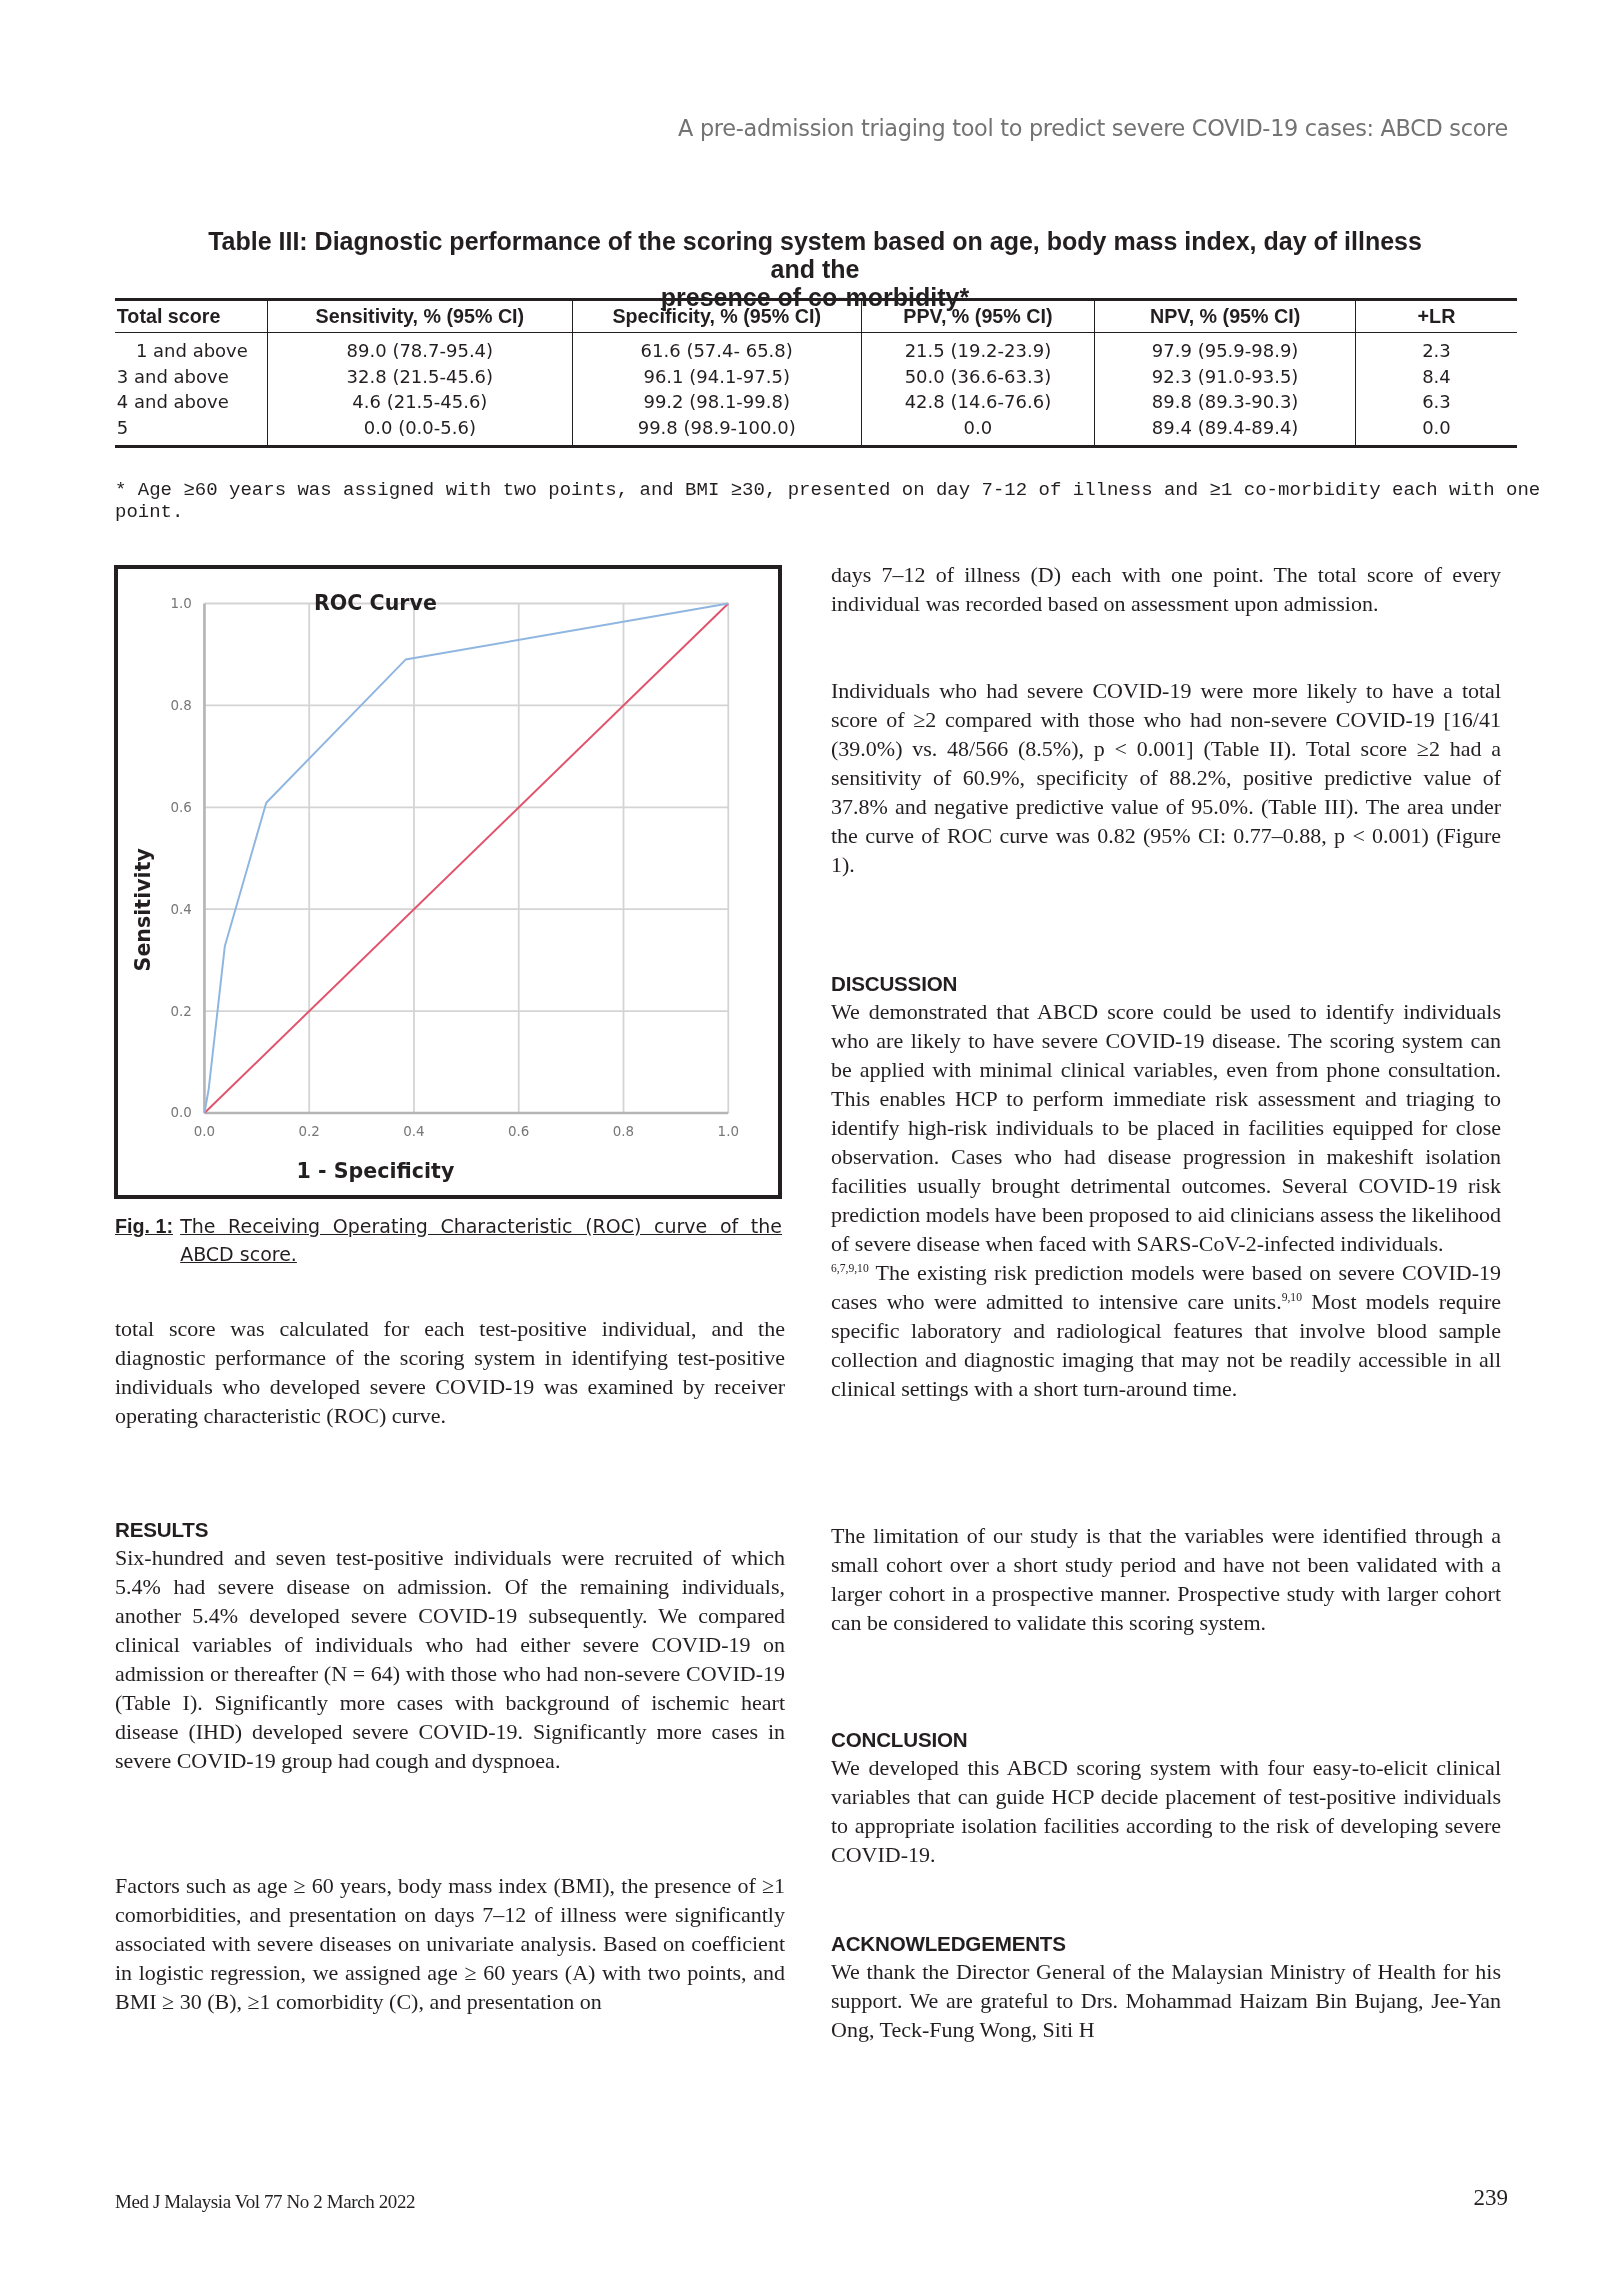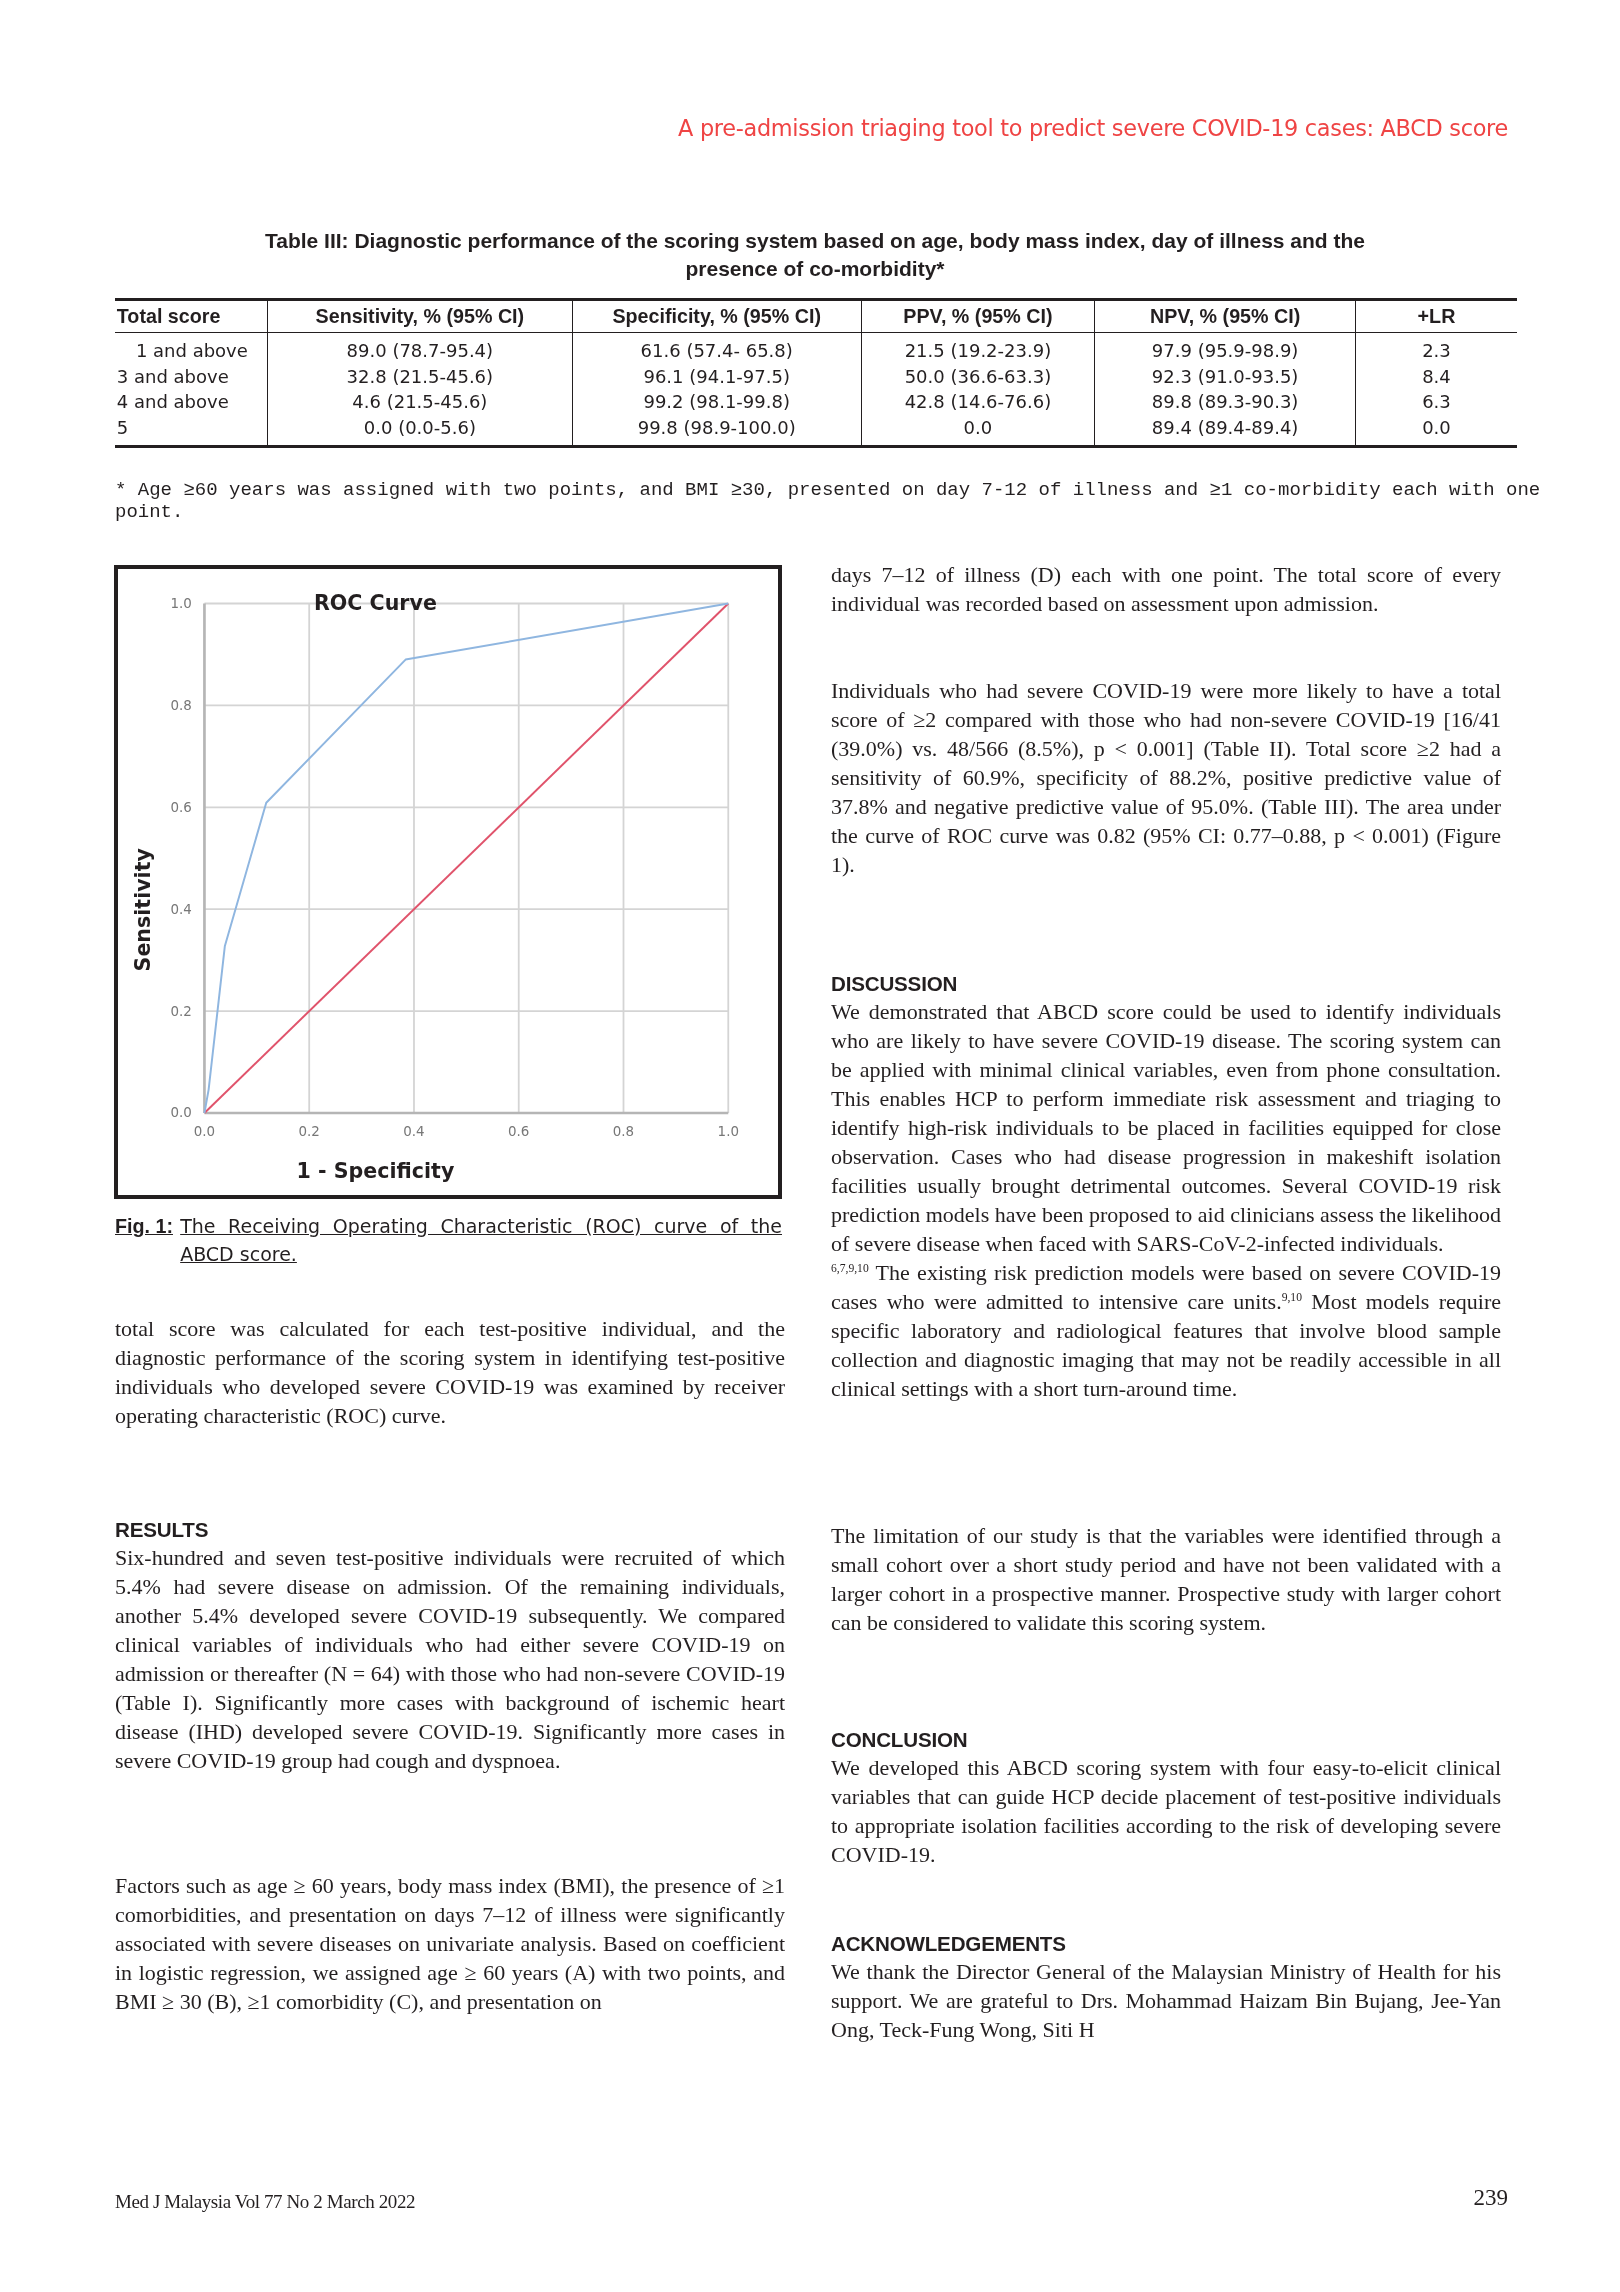--- a/index.html
+++ b/index.html
@@ -1,27 +1,27 @@
 <!DOCTYPE html>
 <html style="font-size:14.3px"><head>
 <meta charset="utf-8">
 <style>
   * { box-sizing: border-box; margin: 0; padding: 0; }
   html, body { width: 1620px; height: 2293px; background: #ffffff; }
   body { position: relative; color: #231f20; font-family: "Liberation Serif", serif; overflow: hidden; }
 
   .running-head {
     position: absolute; top: 115px; right: 112px;
-    font-family: "DejaVu Sans", sans-serif; font-size: 22.4px; color: #ef4444;
+    font-family: "DejaVu Sans", sans-serif; font-size: 22.4px; color: #737373;
     letter-spacing: -0.3px;
   }
 
   .table-title {
     position: absolute; top: 227px; left: 188px; width: 1254px; text-align: center;
-    font-family: "Liberation Sans", sans-serif; font-weight: bold; font-size: 21px; line-height: 28px;
+    font-family: "Liberation Sans", sans-serif; font-weight: bold; font-size: 25px; line-height: 28px;
   }
 
   .table-wrap { position: absolute; top: 298px; left: 115px; width: 1402px; }
   table { width: 100%; border-collapse: collapse; font-family: "DejaVu Sans", sans-serif; font-size: 19px; }
   thead tr { border-top: 3.6px solid #231f20; border-bottom: 1.8px solid #231f20; }
   tbody tr:last-child td { padding-bottom: 4.5px; }
   tbody { border-bottom: 3.6px solid #231f20; }
   th { font-family: "Liberation Sans", sans-serif; font-weight: bold; font-size: 19.7px; padding: 3.6px 0 4.5px; text-align: center; }
   th:first-child, td:first-child { text-align: left; padding-left: 1.8px; }
   td { text-align: center; line-height: 25.5px; font-size: 18px; }

